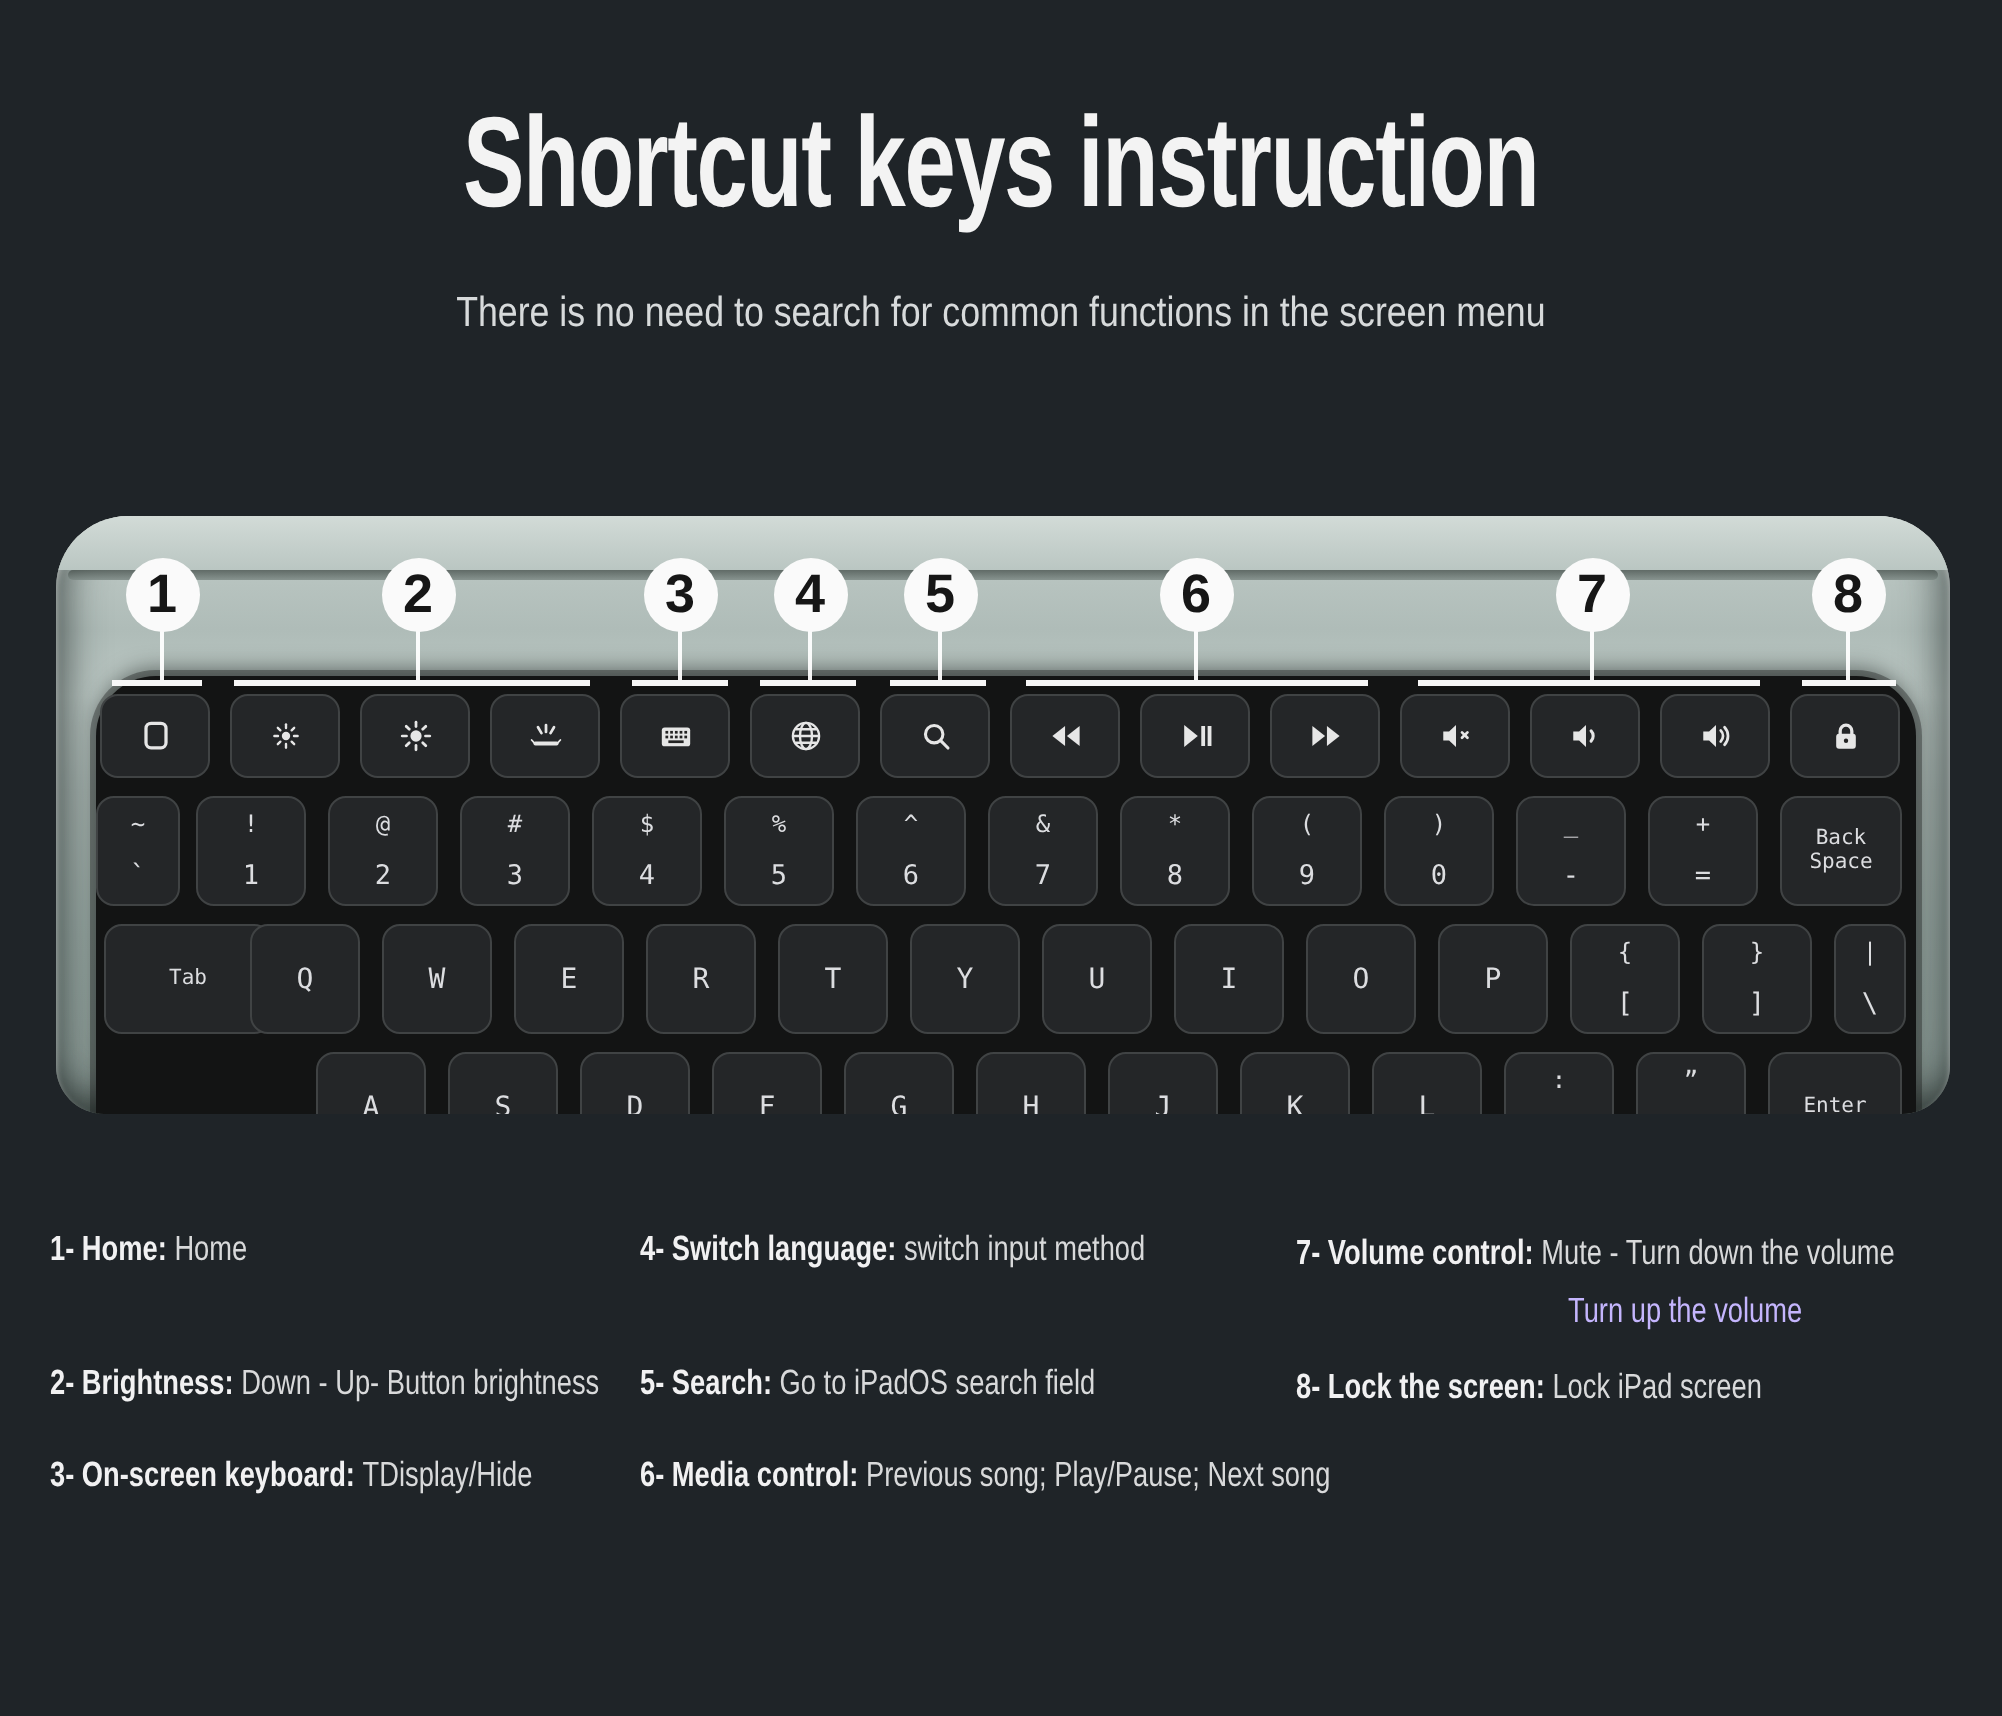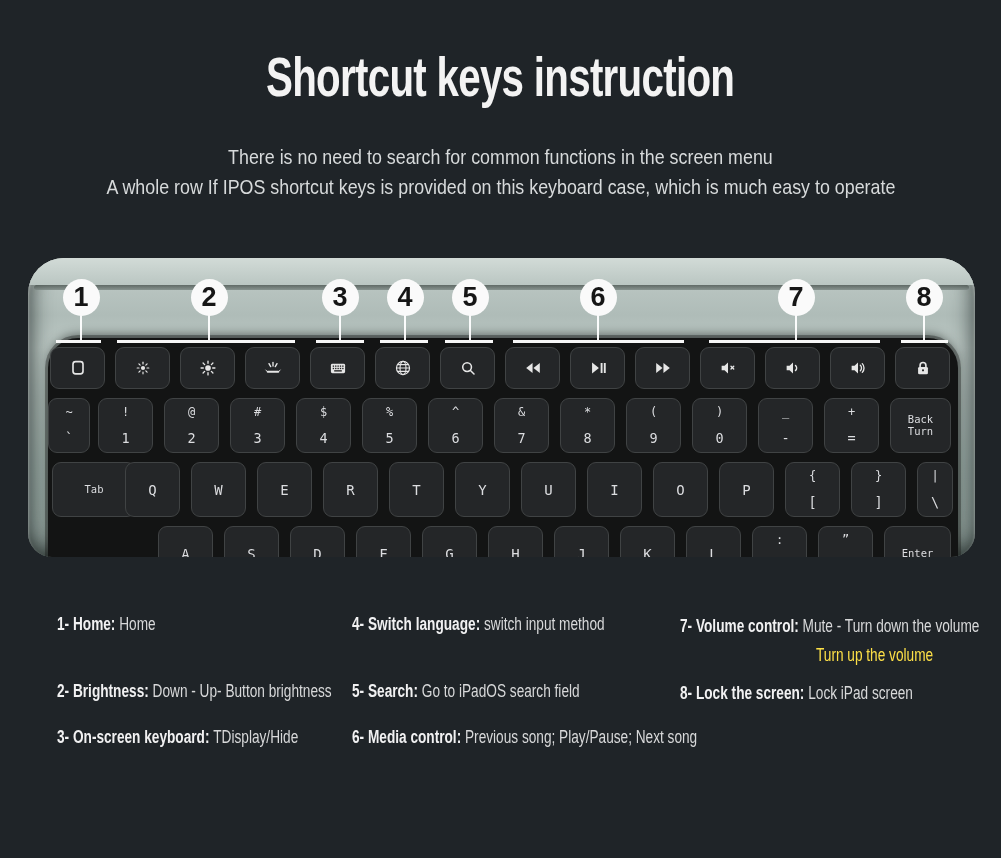--- a/index.html
+++ b/index.html
@@ -2,21 +2,21 @@
 <html><head>
 <meta charset="utf-8">
 <style>
   * { margin:0; padding:0; box-sizing:border-box; }
   html,body { background:#1e2327; }
   .page { position:relative; width:1001px; height:858px; background:#1f2428; overflow:hidden;
           font-family:"Liberation Sans", sans-serif; }
 
   
   .title { position:absolute; left:0; right:0; top:44px; text-align:center;
-           font-size:56px; font-weight:700; color:#f3f3f3; letter-spacing:-1px; }
+           font-size:64px; font-weight:700; color:#f3f3f3; letter-spacing:-1px; }
   .condT { display:inline-block; transform:scaleX(.72); white-space:nowrap; }
   .subtitle { position:absolute; left:0; right:0; text-align:center;
               font-size:21px; color:#d7dadb; }
   .sub1 { top:145px; } .sub2 { top:175px; }
   .condS { display:inline-block; transform:scaleX(.85); white-space:nowrap; }
 
   
   .kb { position:absolute; left:28px; top:258px; width:947px; height:299px;
         border-radius:36px 36px 24px 24px; overflow:hidden;
         background:linear-gradient(180deg,#cbd5d1 0%,#bfcac6 8%,#b7c3bf 11%,#afbcb8 19%,
@@ -45,34 +45,33 @@
 
   .circ { position:absolute; width:37px; height:37px; border-radius:50%; background:#fafafa;
           display:flex; align-items:center; justify-content:center;
           font-size:27px; font-weight:600; color:#161616; z-index:5; }
   .leader { position:absolute; width:2px; top:57px; height:26px; background:rgba(255,255,255,.95); z-index:4; }
   .bracket { position:absolute; height:2.5px; top:82px; background:#f7f7f7; z-index:4; }
 
   
   .legend { position:absolute; left:0; top:612px; width:1001px; height:200px; }
   .legend-col { position:absolute; top:0; }
-  .legend-item { position:absolute; white-space:nowrap; font-size:17.5px; color:#d8d9da;margin-left:32px; }
+  .legend-item { position:absolute; white-space:nowrap; font-size:17.5px; color:#d8d9da; }
   .legend-item b { color:#f1f1f2; font-weight:700; }
   .cond { display:inline-block; transform:scaleX(.78); transform-origin:0 50%; white-space:nowrap; }
-  .desc2 { position:absolute; left:136px; top:29px; white-space:nowrap; font-size:17.5px; color:#fde047; }
+  .desc2 { position:absolute; left:136px; top:29px; white-space:nowrap; font-size:17.5px; color:#c4b5fd; }
 </style>
 </head>
 <body>
 
 <div class="page">
 
   <h1 class="title"><span class="condT">Shortcut keys instruction</span></h1>
 
   <div class="subtitle sub1"><span class="condS">There is no need to search for common functions in the screen menu</span></div>
-  <div class="subtitle sub2"><span class="condS">A whole row If IPOS shortcut keys is provided on this keyboard case, which is much easy to operate</span></div>
 
   <div class="kb" id="kb">
     <div class="hinge-hi"></div>
     <div class="groove"></div>
     <div class="deck"></div>
   <div class="key" style="left: 22px; top: 89px; width: 55px; height: 42px;">
         <span>
           <svg viewBox="0 0 22 22">
             <rect x="5.5" y="4" width="11" height="13.5" rx="2.8" fill="none" stroke="#e6e6e6" stroke-width="1.8"></rect>
           </svg>
@@ -286,21 +285,21 @@
       <div class="key dual" style="left: 730px; top: 140px; width: 55px; height: 55px;">
         <span class="kt">_</span>
         <span class="kbm">-</span>
       </div>
       <div class="key dual" style="left: 796px; top: 140px; width: 55px; height: 55px;">
         <span class="kt">+</span>
         <span class="kbm">=</span>
       </div>
       <div class="key" style="left: 862px; top: 140px; width: 61px; height: 55px;">
         <span class="ksmall">Back</span>
-        <span class="ksmall">Turn</span>
+        <span class="ksmall">Space</span>
       </div>
       <div class="key" style="left: 24px; top: 204px; width: 84px; height: 55px;">
         <span class="ksmall">Tab</span>
       </div>
       <div class="key" style="left: 97px; top: 204px; width: 55px; height: 55px;">
         <span class="ksingle">Q</span>
       </div>
       <div class="key" style="left: 163px; top: 204px; width: 55px; height: 55px;">
         <span class="ksingle">W</span>
       </div>

